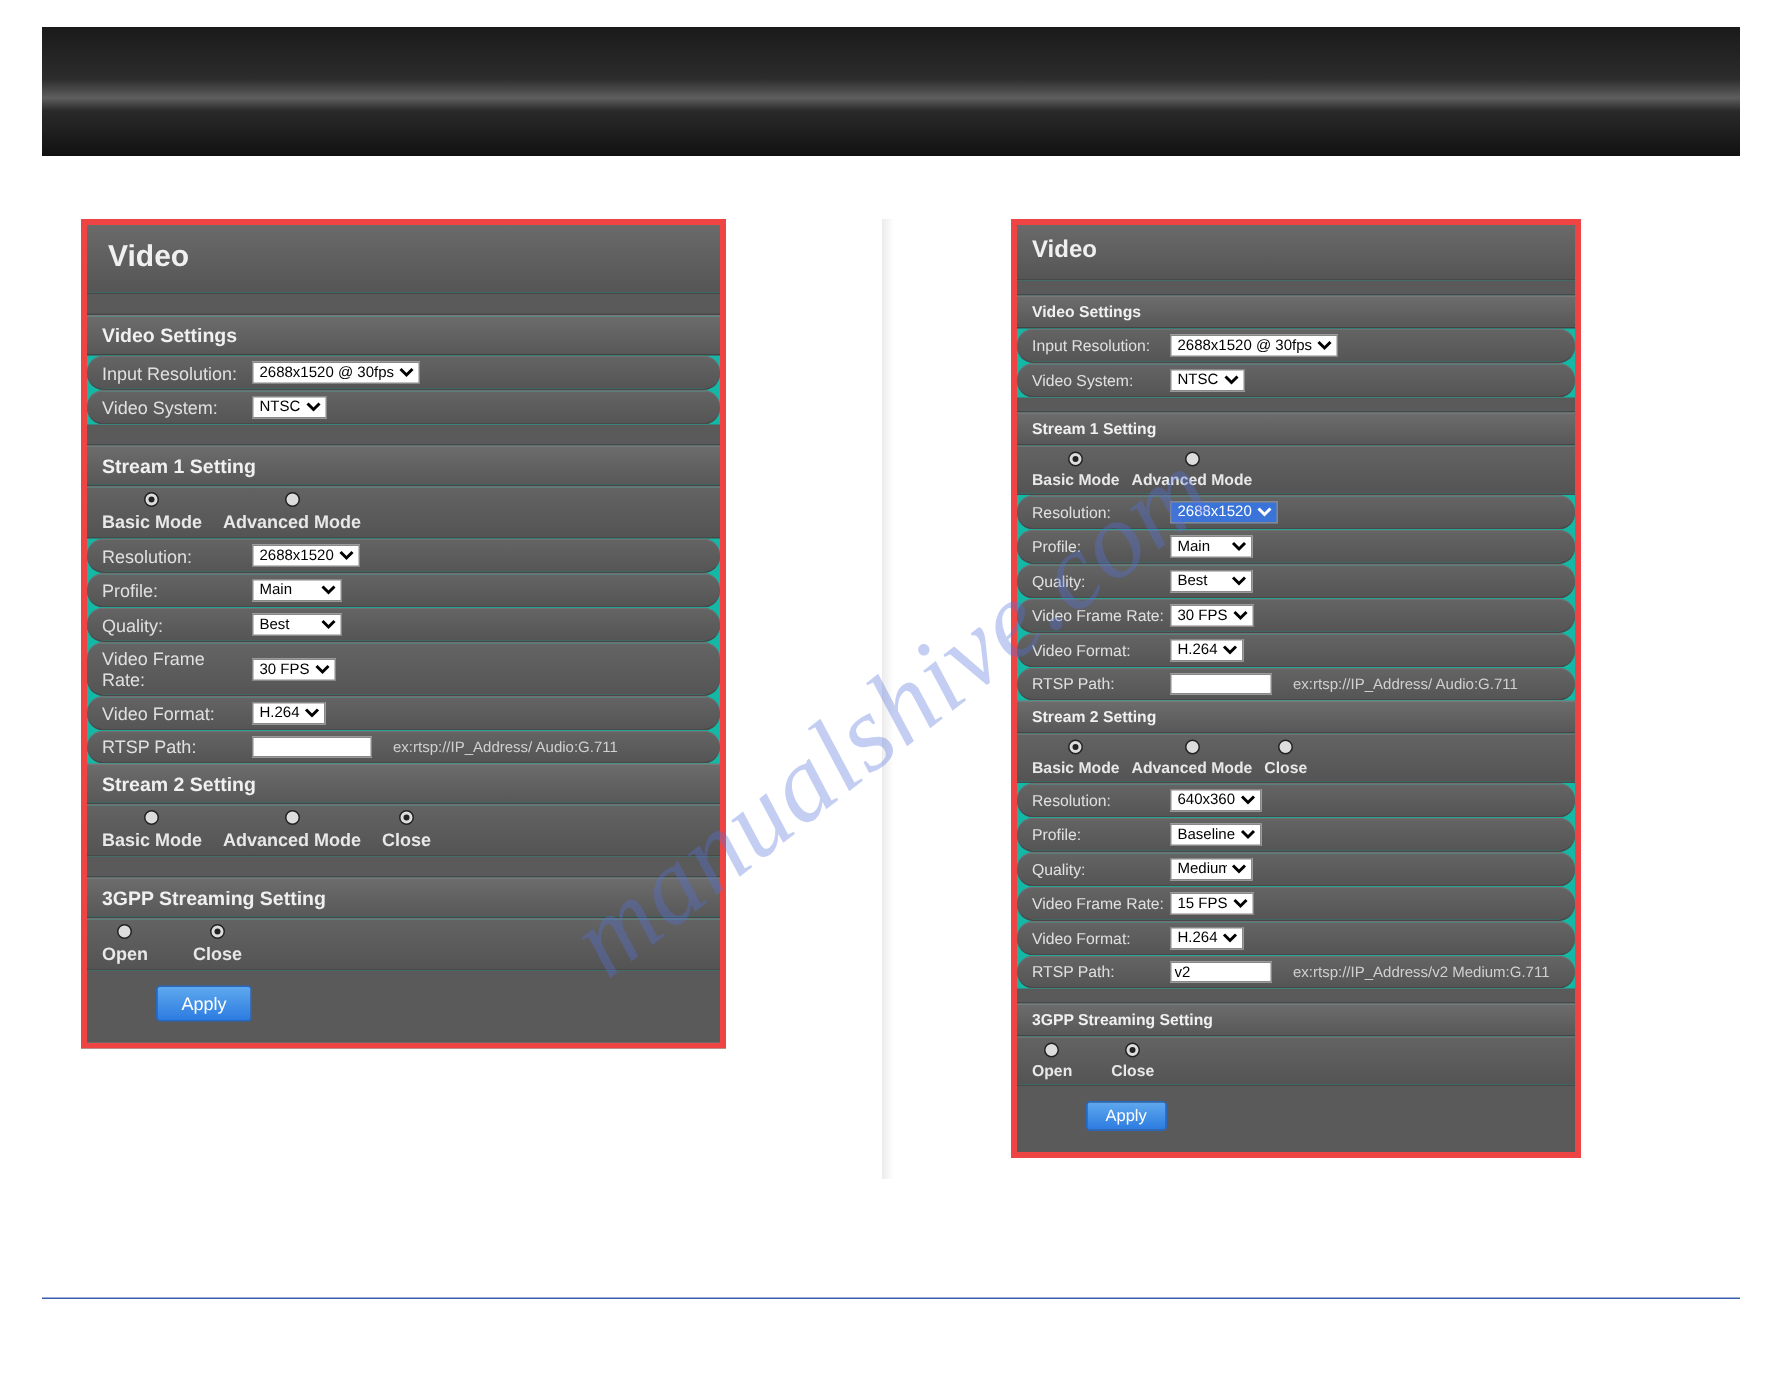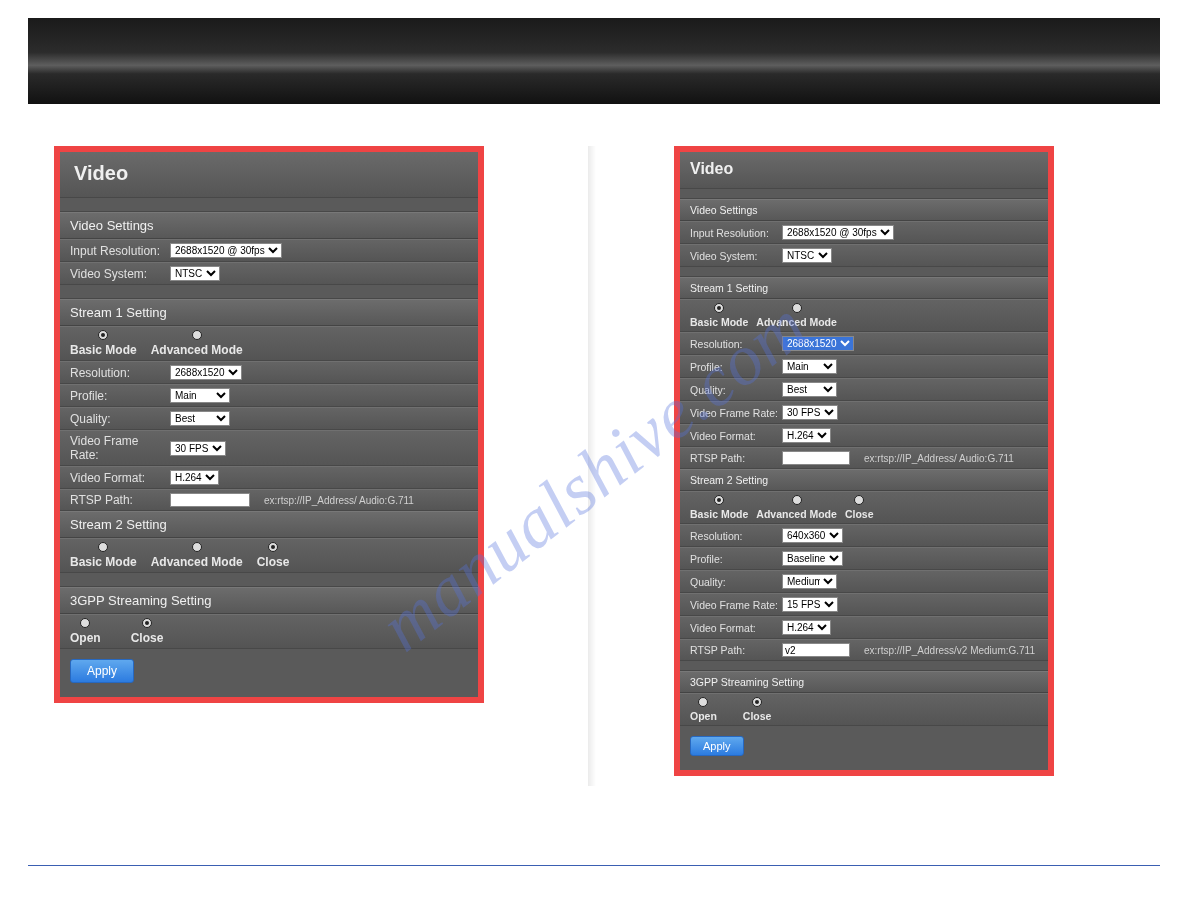--- a/index.html
+++ b/index.html
@@ -26,53 +26,54 @@
   
   .divider-fade {
     position: absolute; left: 534px; top: 0; width: 8px; height: 640px;
     background: linear-gradient(to right, rgba(0,0,0,0.08), rgba(0,0,0,0));
     z-index:1;
   }
   
   .panel {
     position: absolute;
     background: #14b8a6;
-    border: 6px solid #ef4444;
+    border: 4px solid #ef4444;
     color: #e8e8e8;
     font-size: 11px;
     z-index:2;
   }
   .panel.left { left: 0; top: 0; width: 430px; font-size: 12px;}
   .panel.right { left: 620px; top: 0; width: 380px; font-size: 10.5px;}
   
   .panel-title {
     background: linear-gradient(#6a6a6a,#555);
     padding: 10px 14px 12px 14px;
     font-size: 20px; font-weight: bold; color:#f0f0f0;
     border-bottom:1px solid #484848;
   }
   .panel.right .panel-title{ font-size:16px; padding:8px 10px 10px 10px; }
   
   .section-header {
     background: linear-gradient(#6c6c6c, #585858);
     padding: 4px 10px;
-    font-weight: normal;
+    font-weight: bold;
     color: #f0f0f0;
     border-top:1px solid #787878;
     border-bottom: 1px solid #444;
   }
   .panel.left .section-header{ font-size:13px; padding:5px 10px; }
   
   .row {
     display: flex; align-items: center;
     background: linear-gradient(#646464, #555);
     border-bottom: 1px solid #484848;
     border-top: 1px solid #707070;
     padding: 3px 10px;
     min-height: 20px;
+    border-radius: 11px;
   }
   .panel.left .row { min-height:22px; padding:3px 10px;}
   .row .label { width: 100px; color:#e0e0e0;}
   .row .control { display:flex; align-items:center; gap:6px;}
   
   .radio-row {
     background: linear-gradient(#636363, #545454);
     padding: 3px 10px;
     border-bottom: 1px solid #484848;
     border-top: 1px solid #707070;
@@ -99,21 +100,21 @@
   
   .hint { color:#d0d0d0; font-size:10px; margin-left:8px;text-align:right;}
   
   .apply-area { padding:10px 10px 14px 10px; background:#5a5a5a;}
   .apply-btn {
     display:inline-block;
     background: linear-gradient(#5fa8ee, #2c7be0);
     border:1px solid #2768c0;
     border-radius:3px;
     color:#fff; font-size:12px; font-weight:normal;
-    padding:4px 16px; cursor:pointer;
+    padding:4px 16px; cursor:pointer;margin-left:36px;
   }
   .panel.right .apply-btn{ font-size:11px; padding:3px 12px;}
   
   .gap { height: 14px; background:#5a5a5a; border-bottom:1px solid #484848;}
   .panel.right .gap{height:10px;}
   
   .bottom-rule{
     position:absolute; bottom:0; left:28px; right:28px;
     border-top:1px solid #3a5fb2;
   }

